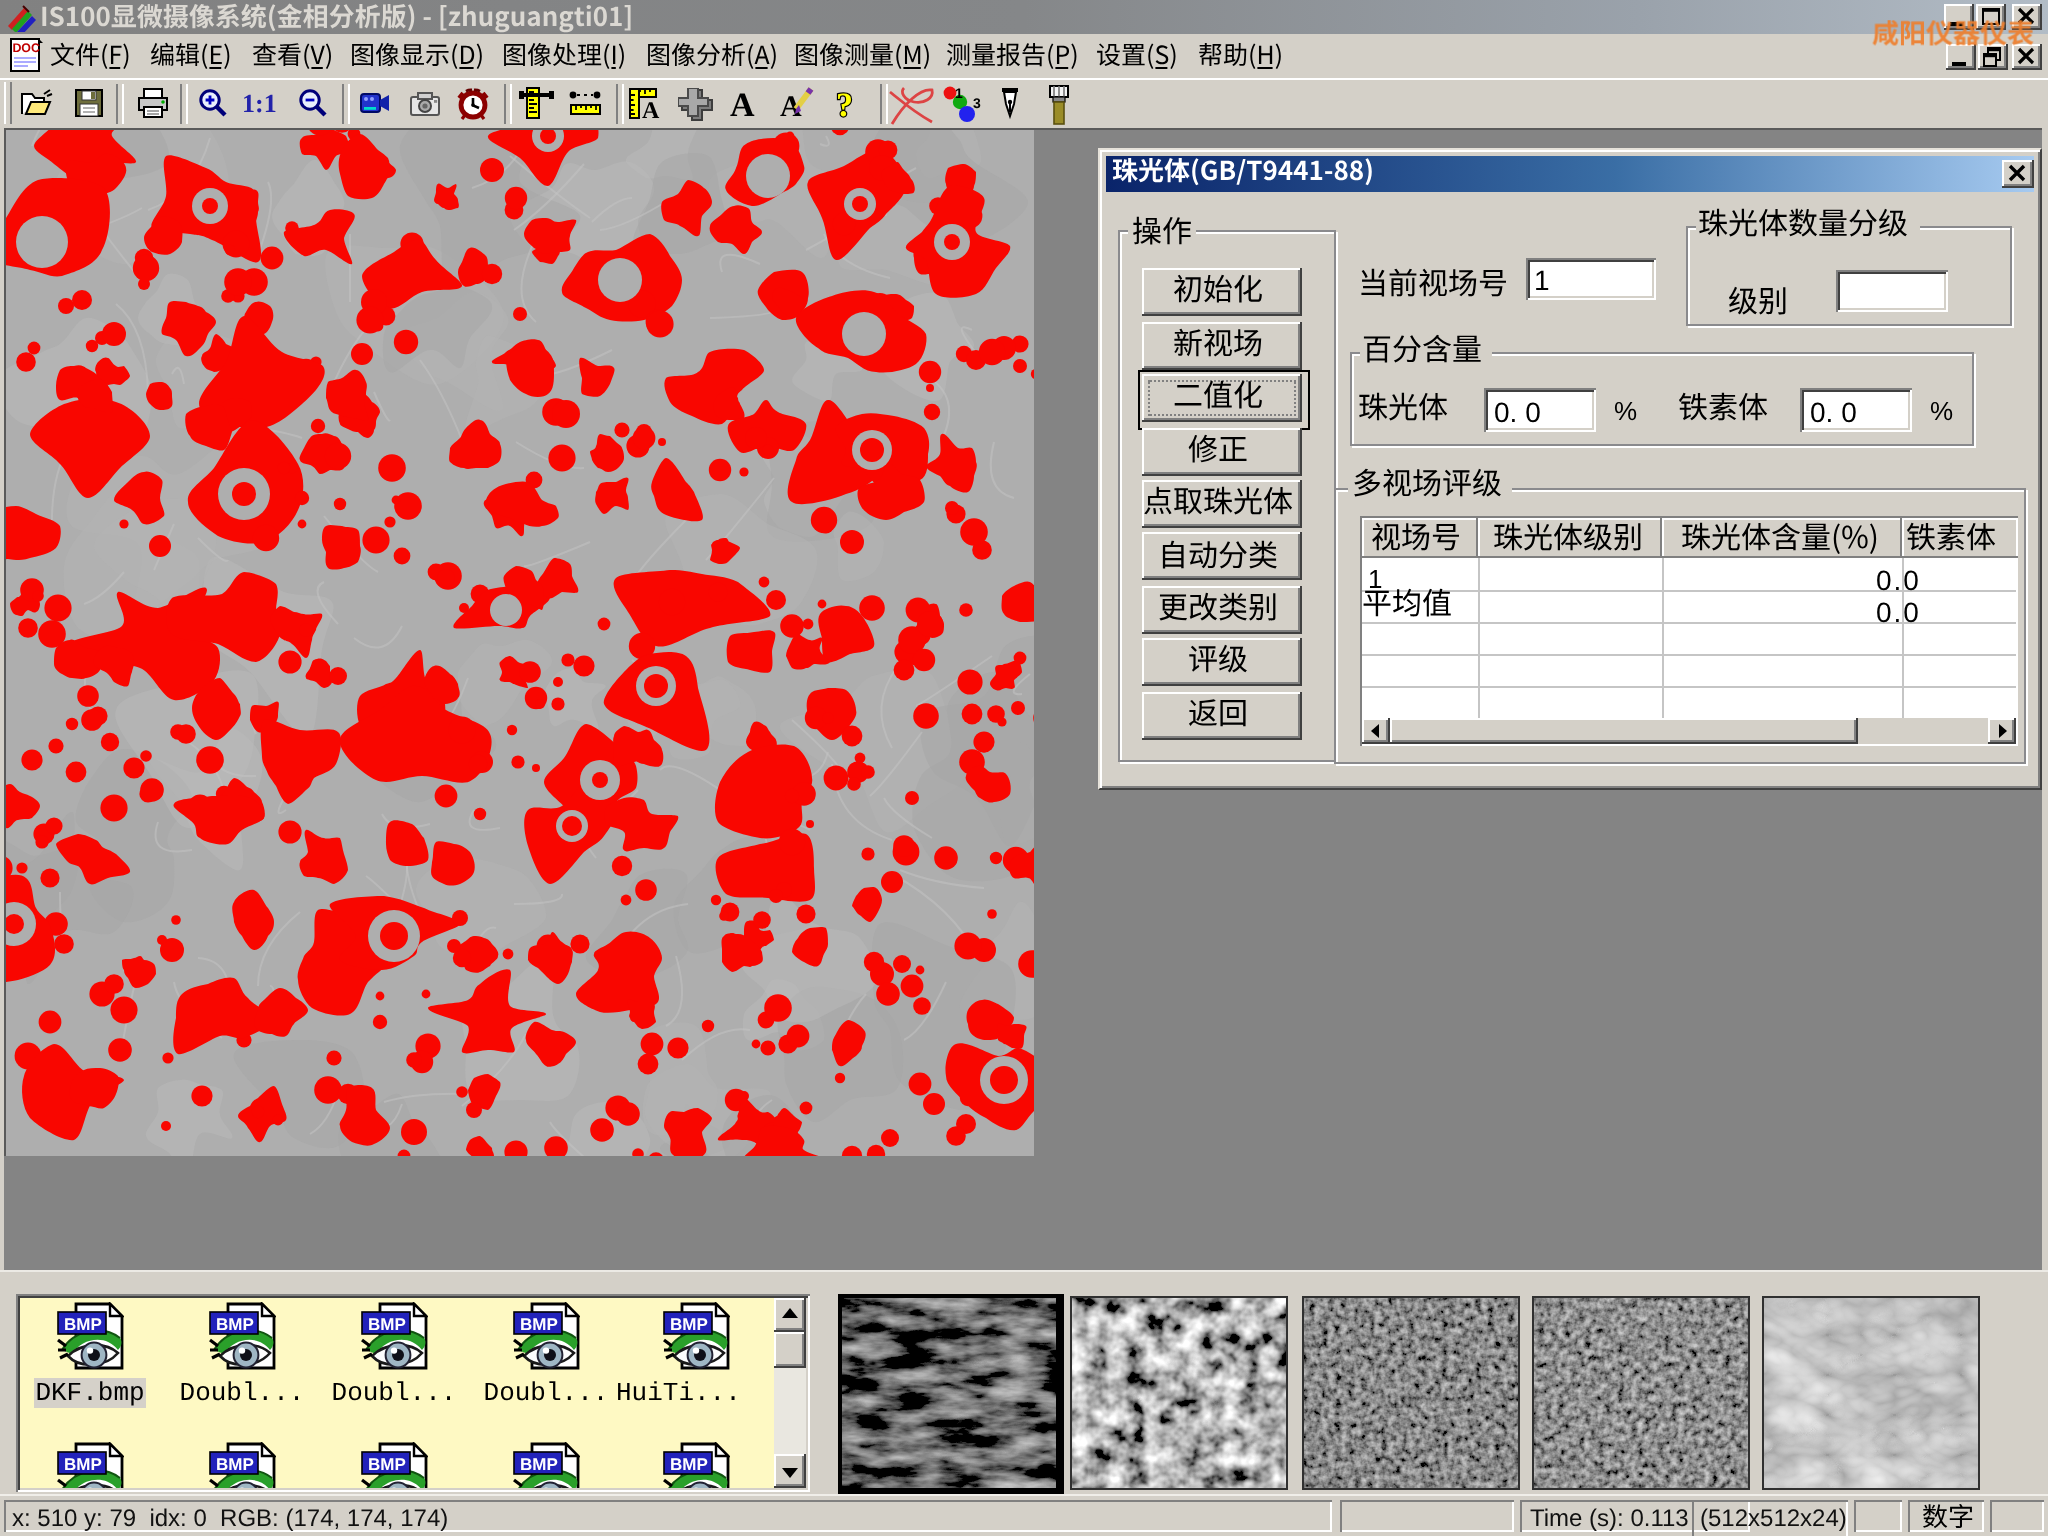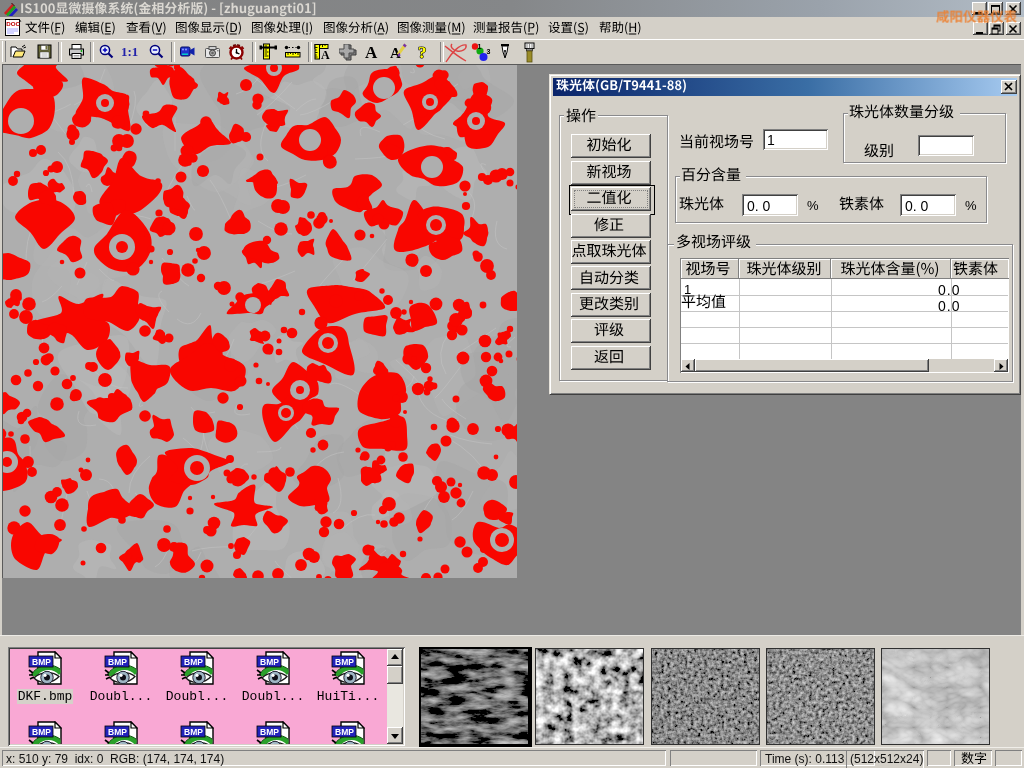--- a/index.html
+++ b/index.html
@@ -880,41 +880,41 @@
  <circle cx="19" cy="26.5" r="6.2" fill="#9fb6c4" stroke="#223" stroke-width="1"></circle>
  <circle cx="19" cy="26.5" r="3" fill="#101018"></circle>
  <circle cx="17" cy="24.3" r="1.6" fill="#fff"></circle>
  <path d="M5 22 L1 19 M5 24 L1 24 M6 26 L2 28" stroke="#000" stroke-width="1.6"></path>
  <rect x="1" y="5" width="24" height="11" fill="#2222bb" stroke="#000" stroke-width="0.8"></rect>
  <text x="4" y="14" font-family="Liberation Sans" font-size="8.5" font-weight="bold" fill="#fff">BMP</text>
 </g>
 </defs>
   </svg>
 <div class="abs sunk2" style="left:8px;top:647px;width:397px;height:99px;"></div>
-<div class="abs" style="left:10px;top:649px;width:393px;height:95px;background:#f9a8d4;overflow:hidden;">
+<div class="abs" style="left:10px;top:649px;width:393px;height:95px;background:#fef9c3;overflow:hidden;">
  <svg width="34" height="34" class="abs" style="left:18px;top:2px">
       <use href="#bmpicon"></use>
     </svg>
  <svg width="34" height="34" class="abs" style="left:94px;top:2px">
       <use href="#bmpicon"></use>
     </svg>
  <svg width="34" height="34" class="abs" style="left:170px;top:2px">
       <use href="#bmpicon"></use>
     </svg>
  <svg width="34" height="34" class="abs" style="left:246px;top:2px">
       <use href="#bmpicon"></use>
     </svg>
  <svg width="34" height="34" class="abs" style="left:321px;top:2px">
       <use href="#bmpicon"></use>
     </svg>
  <div class="t" style="left:-5px;top:40px;width:80px;text-align:center;font:13px 'Liberation Mono',monospace;"><span style="background:#d5d1c9;padding:0 1px;">DKF.bmp</span></div>
  <div class="t" style="left:71px;top:40px;width:80px;text-align:center;font:13px 'Liberation Mono',monospace;">Doubl...</div>
  <div class="t" style="left:147px;top:40px;width:80px;text-align:center;font:13px 'Liberation Mono',monospace;">Doubl...</div>
  <div class="t" style="left:223px;top:40px;width:80px;text-align:center;font:13px 'Liberation Mono',monospace;">Doubl...</div>
- <div class="t" style="left:298px;top:40px;width:80px;text-align:center;font:13px 'Liberation Mono',monospace;">HuiTi...</div>
+ <div class="t" style="left:298px;top:40px;width:80px;text-align:left;font:13px 'Liberation Mono',monospace;">HuiTi...</div>
  <svg width="34" height="34" class="abs" style="left:18px;top:72px">
       <use href="#bmpicon"></use>
     </svg>
  <svg width="34" height="34" class="abs" style="left:94px;top:72px">
       <use href="#bmpicon"></use>
     </svg>
  <svg width="34" height="34" class="abs" style="left:170px;top:72px">
       <use href="#bmpicon"></use>
     </svg>
  <svg width="34" height="34" class="abs" style="left:246px;top:72px">

